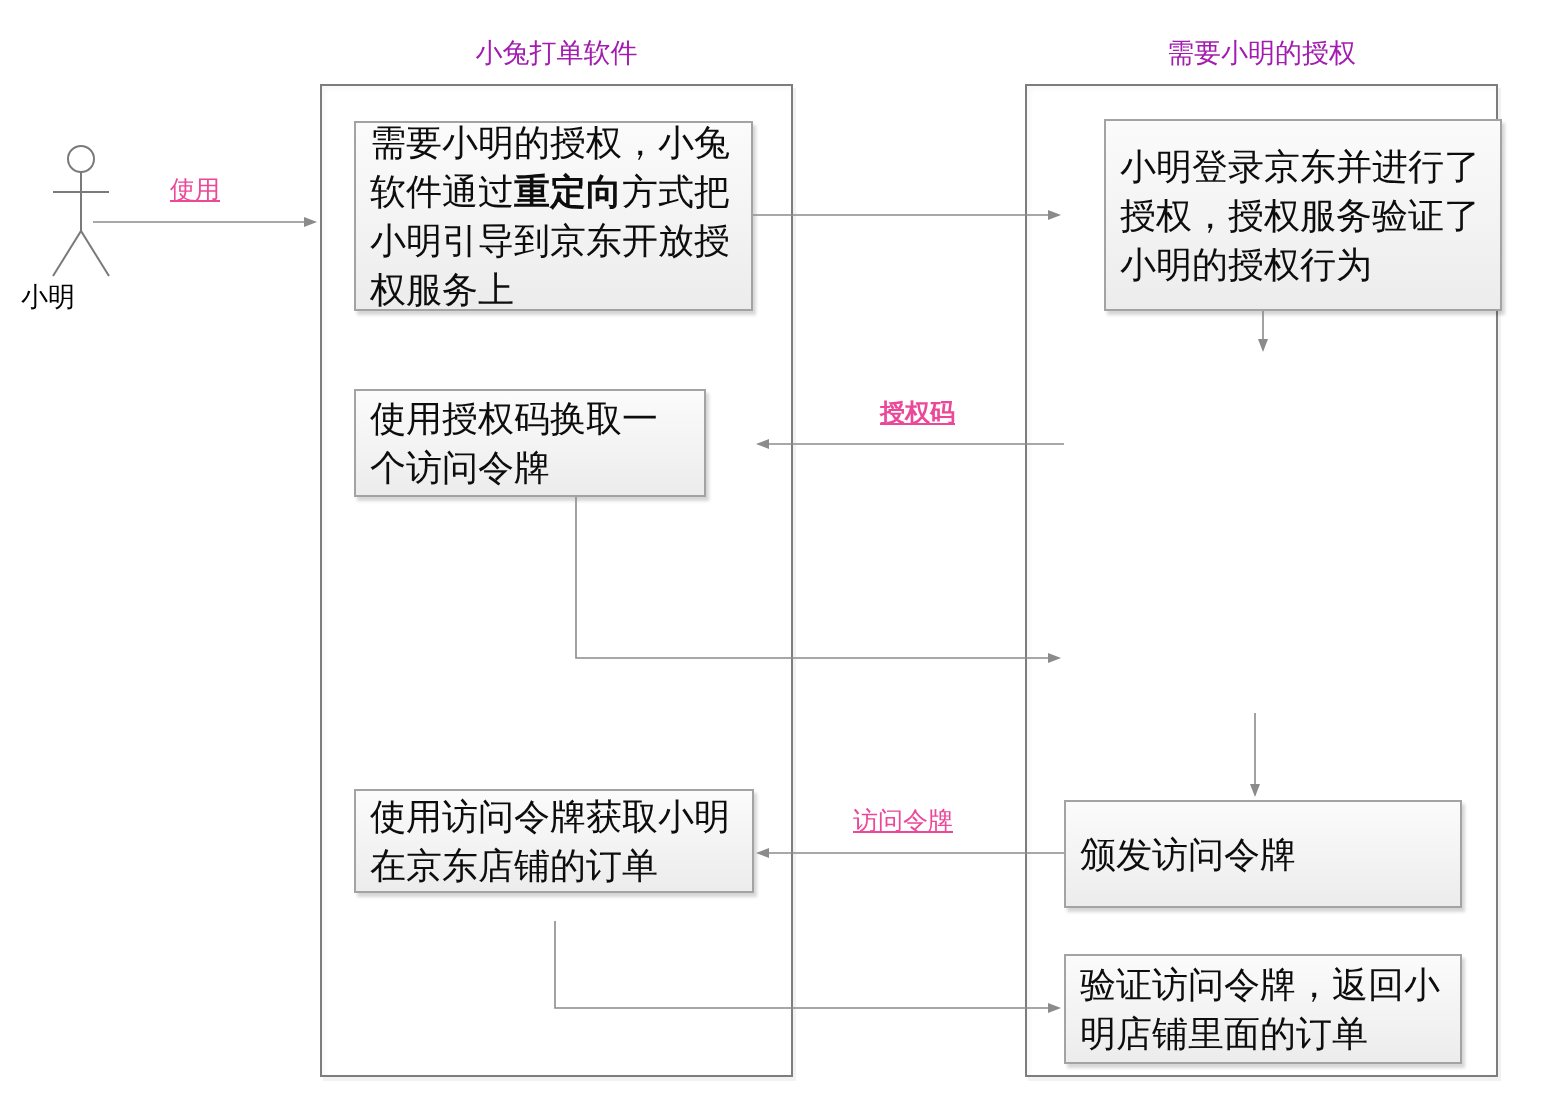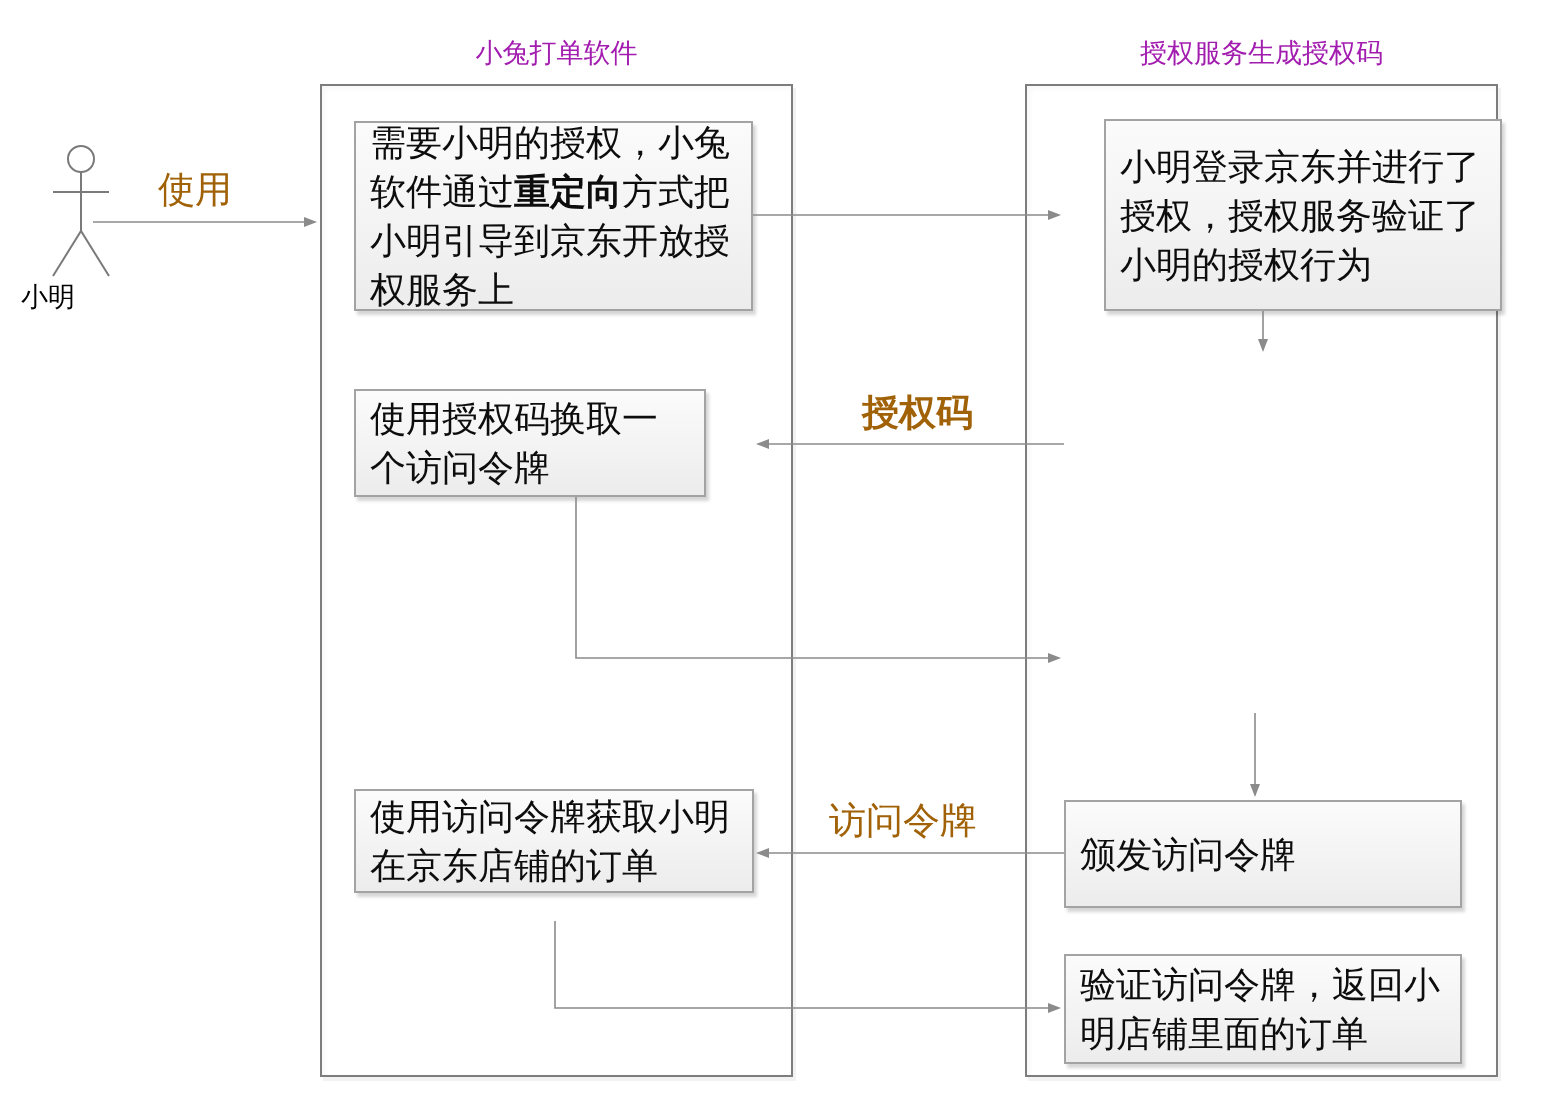--- a/index.html
+++ b/index.html
@@ -32,39 +32,39 @@
   .node b{font-weight:bold;}
   #box-l1{left:354px;top:121px;width:399px;height:190px;}
   #box-l2{left:354px;top:389px;width:352px;height:108px;}
   #box-l3{left:354px;top:789px;width:400px;height:104px;}
   #box-r1{left:1064px;top:119px;width:398px;height:192px;margin-left:40px;}
   #box-r2{left:1064px;top:355px;width:398px;height:178px;}
   #box-r3{left:1064px;top:604px;width:398px;height:109px;}
   #box-r4{left:1064px;top:800px;width:398px;height:108px;}
   #box-r5{left:1064px;top:954px;width:398px;height:110px;}
   .edge-label{
-    position:absolute;font-size:37px;line-height:30px;text-align:center;color:#a16207;
-    white-space:nowrap;z-index:6;
+    position:absolute;font-size:25px;line-height:30px;text-align:center;color:#ec4899;
+    white-space:nowrap;z-index:6;text-decoration:underline;
   }
   #label-use{left:140px;top:175px;width:110px;}
   #label-authcode{left:845px;top:398px;width:145px;font-weight:bold;}
   #label-token{left:828px;top:806px;width:150px;}
   #actor-label{position:absolute;left:21px;top:282px;width:120px;font-size:27px;
     line-height:30px;text-align:left;color:#000;}
 </style>
 </head>
 <body>
 
 <div class="canvas">
 
   <div class="lane" id="lane-left"></div>
   <div class="lane" id="lane-right"></div>
 
   <div class="lane-title" id="title-left">小兔打单软件</div>
-  <div class="lane-title" id="title-right">授权服务生成授权码</div>
+  <div class="lane-title" id="title-right">需要小明的授权</div>
 
   <div class="node" id="box-l1">
     <span><span>需要小明的授权，小兔软件通过</span><b>重定向</b><span>方式把小明引导到京东开放授权服务上</span></span>
   </div>
   <div class="node" id="box-l2">
     <span>使用授权码换取一个访问令牌</span>
   </div>
   <div class="node" id="box-l3">
     <span>使用访问令牌获取小明在京东店铺的订单</span>
   </div>

